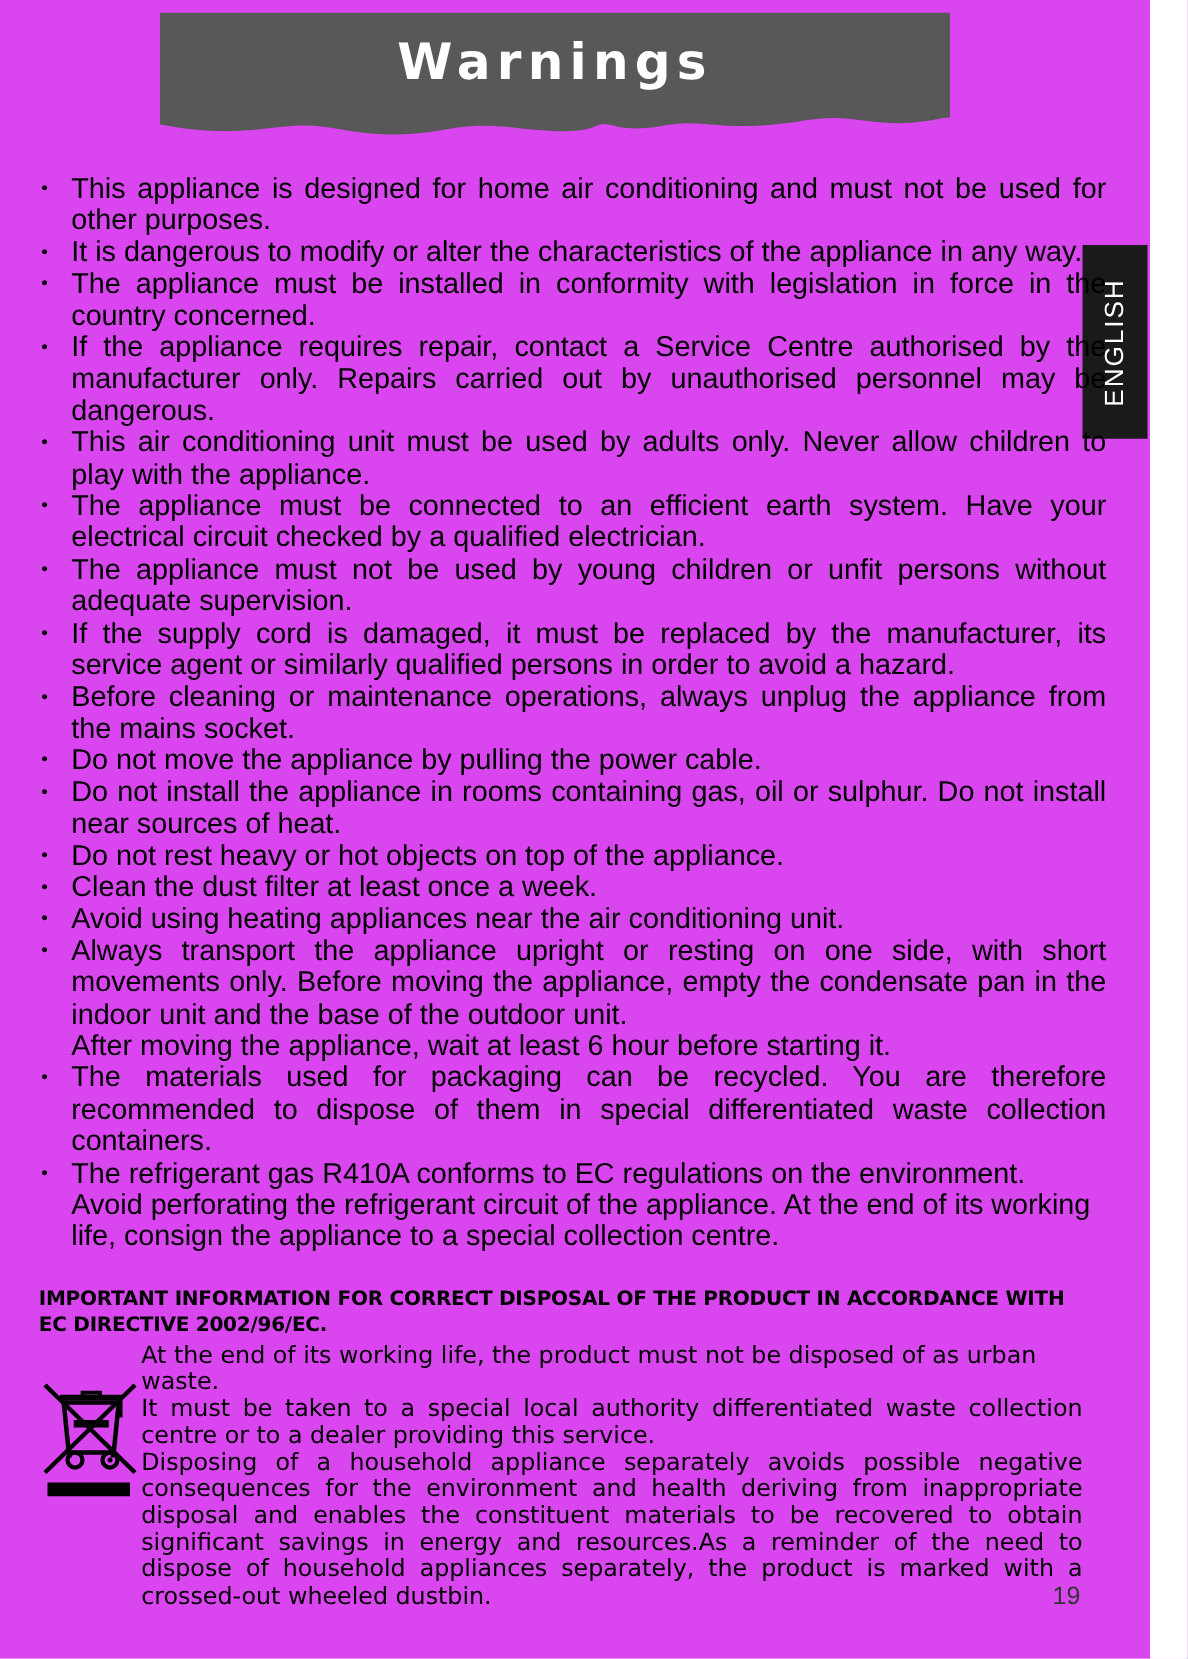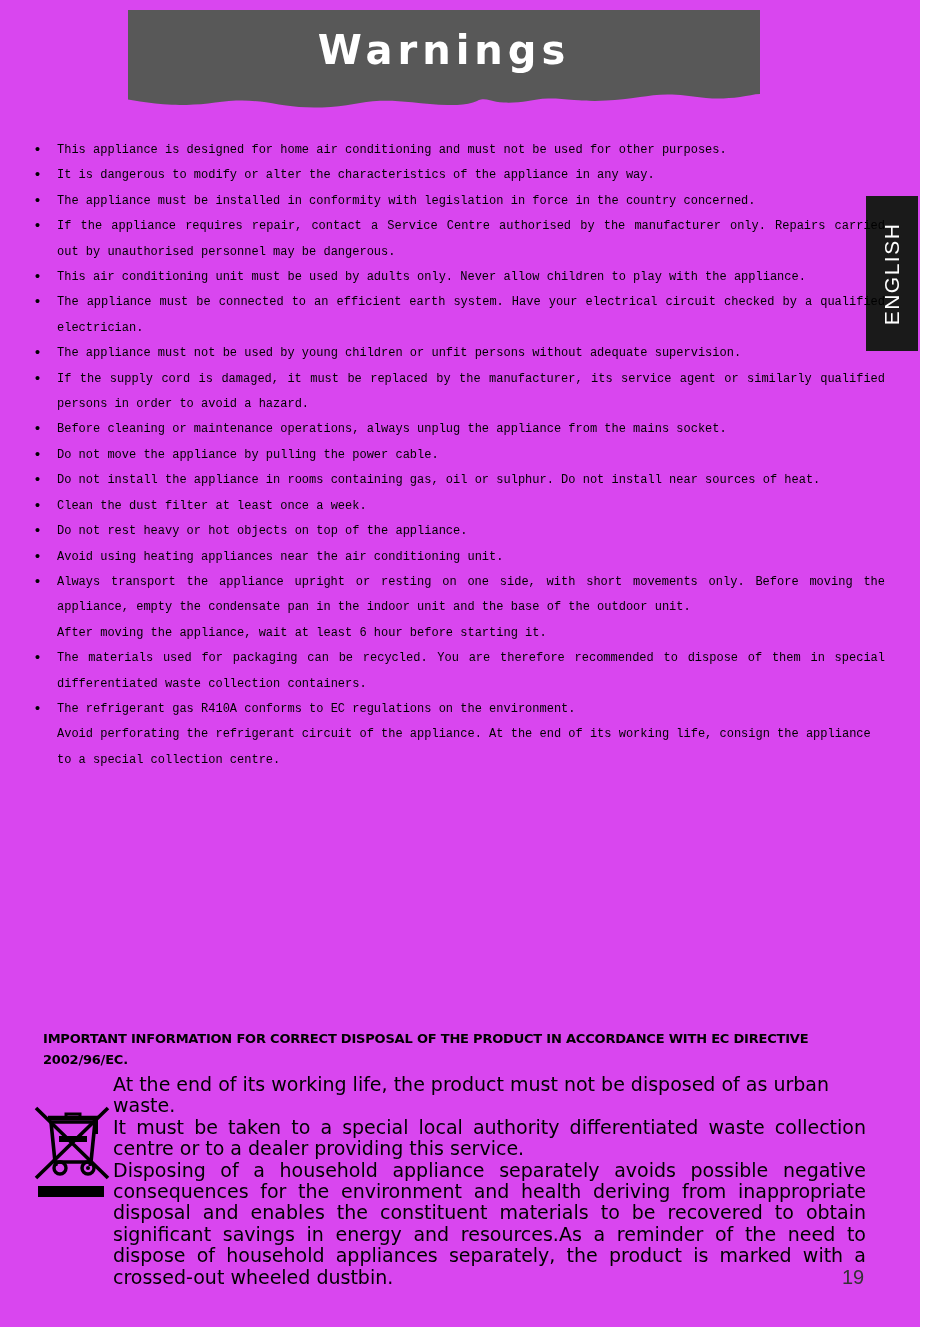--- a/index.html
+++ b/index.html
@@ -78,22 +78,22 @@
     top: 138px;
     width: 835px;
     margin: 0;
     padding: 0;
     list-style: none;
   }
   .warn-item {
     position: relative;
     padding-left: 27px;
     margin-bottom: 0px;
-    font-family: Liberation Mono, monospace;
-    font-size: 12px;
+    font-family: Liberation Sans, sans-serif;
+    font-size: 23px;
     line-height: 25.4px;
     color: #000000;
     text-align: justify;
     text-justify: inter-word;
   }
   .warn-item::before {
     content: "\2022";
     position: absolute;
     left: 3px;
     top: 0;
@@ -113,25 +113,25 @@
   
   #disposal-block {
     position: absolute;
     left: 31px;
     top: 1028px;
     width: 835px;
     font-family: "DejaVu Sans", sans-serif;
     color: #000000;
   }
   #disposal-heading {
-    font-size: 13px;
+    font-size: 16px;
     line-height: 21px;
     font-weight: 700;
     letter-spacing: -0.2px;
-    margin: 0 0 4px 12px;
+    margin: 0 0 4px 0;
     width: 840px;
   }
   #disposal-body-wrap {
     position: relative;
     min-height: 130px;
   }
   #weee-icon {
     position: absolute;
     left: 3px;
     top: 26px;
@@ -207,22 +207,22 @@
       <li class="warn-item tab-clear"><span>It is dangerous to modify or alter the characteristics of the appliance in any way.</span></li>
       <li class="warn-item tab-clear"><span>The appliance must be installed in conformity with legislation in force in the country concerned.</span></li>
       <li class="warn-item tab-clear"><span>If the appliance requires repair, contact a Service Centre authorised by the manufacturer only. Repairs carried out by unauthorised personnel may be dangerous.</span></li>
       <li class="warn-item tab-clear"><span>This air conditioning unit must be used by adults only. Never allow children to play with the appliance.</span></li>
       <li class="warn-item tab-clear"><span>The appliance must be connected to an efficient earth system. Have your electrical circuit checked by a qualified electrician.</span></li>
       <li class="warn-item tab-clear"><span>The appliance must not be used by young children or unfit  persons without adequate supervision.</span></li>
       <li class="warn-item tab-clear"><span>If the supply cord is damaged, it must be replaced by the manufacturer, its service agent or similarly qualified persons  in order to avoid a hazard.</span></li>
       <li class="warn-item tab-clear"><span>Before cleaning or maintenance operations, always unplug the appliance from the mains socket.</span></li>
       <li class="warn-item tab-clear"><span>Do not move the appliance by pulling the power cable.</span></li>
       <li class="warn-item tab-clear"><span>Do not install the appliance in rooms containing gas, oil or sulphur. Do not install near sources of heat.</span></li>
+      <li class="warn-item tab-clear"><span>Do not rest heavy or hot objects on top of the appliance.</span></li>
       <li class="warn-item tab-clear"><span>Clean the dust filter at least once a week.</span></li>
-      <li class="warn-item tab-clear"><span>Do not rest heavy or hot objects on top of the appliance.</span></li>
       <li class="warn-item tab-clear"><span>Avoid using heating appliances near the air conditioning unit.</span></li>
       <li class="warn-item tab-clear"><span>Always transport the appliance upright or resting on one side, with short movements only. Before moving the appliance, empty the condensate pan in the indoor unit and the base of the outdoor unit.</span><span class="sub-line">After moving the appliance, wait at least 6 hour before starting it.</span></li>
       <li class="warn-item tab-clear"><span>The materials used for packaging can be recycled. You are therefore recommended to dispose of them in special differentiated waste collection containers.</span></li>
       <li class="warn-item tab-clear"><span>The refrigerant gas R410A conforms to EC regulations on the environment.</span><span class="sub-line">Avoid perforating the refrigerant circuit of the appliance. At the end of its working life, consign the appliance to a special collection centre.</span></li>
     </ul>
 
   <div id="disposal-block">
     <div id="disposal-heading">IMPORTANT INFORMATION FOR CORRECT DISPOSAL OF THE PRODUCT IN ACCORDANCE WITH EC DIRECTIVE 2002/96/EC.</div>
     <div id="disposal-body-wrap">
 

